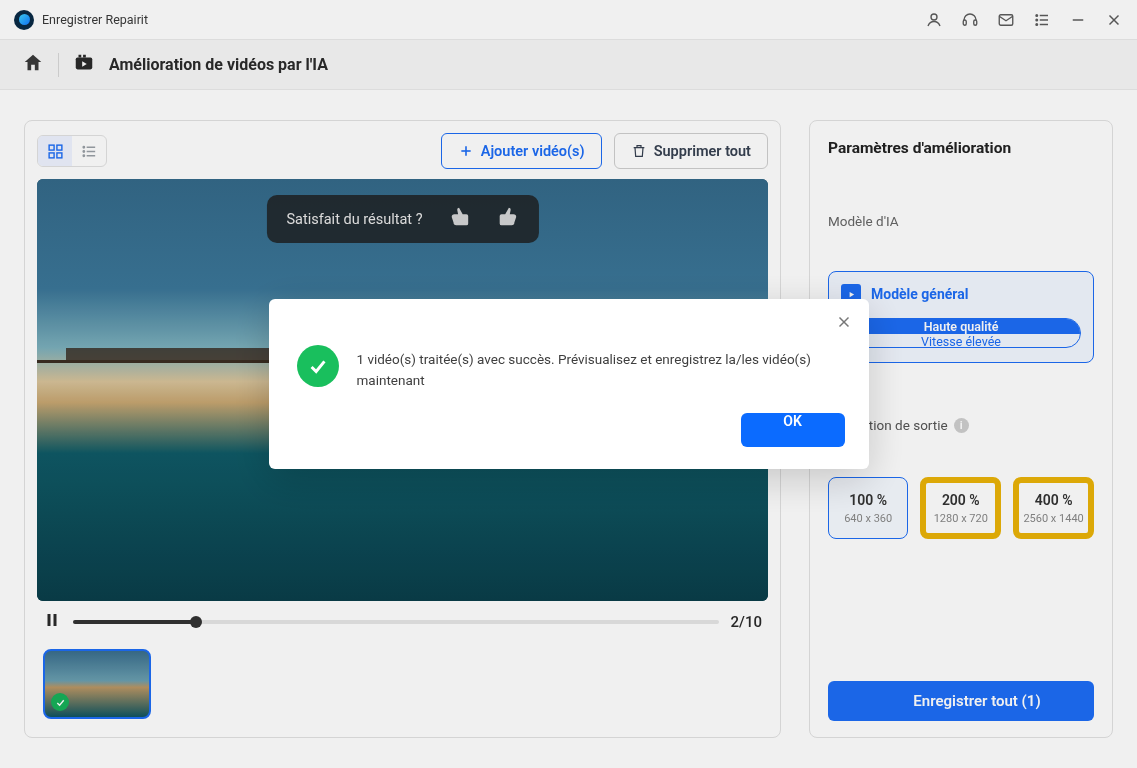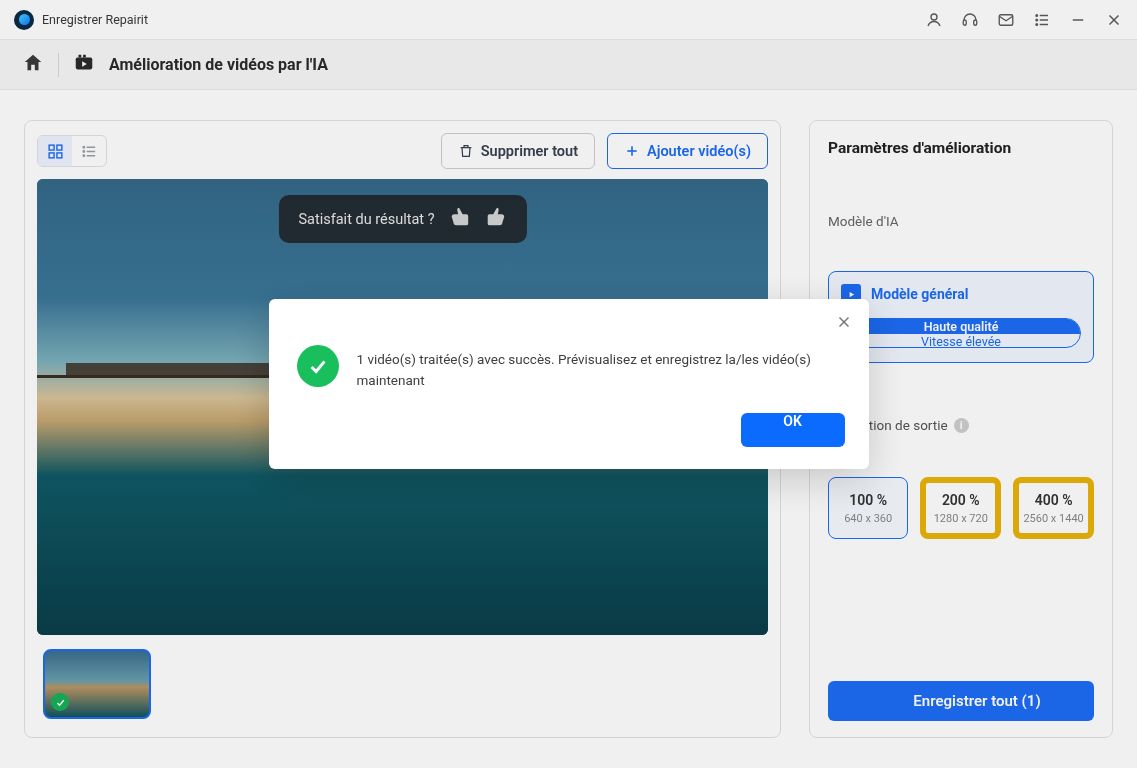--- a/index.html
+++ b/index.html
@@ -37,21 +37,21 @@
   .pillbtn.del { color:#374151; border-color:#cfcfcf; }
   .pillbtn svg { width:16px; height:16px; }
 
   .preview { flex:1; position:relative; border-radius:6px; overflow:hidden; min-height:0; background:linear-gradient(to bottom, #2c566b 0%, #2c566b 45%, #184a58 100%); }
   .sky { position:absolute; inset:0; background:
      linear-gradient(to bottom, #356a8a 0%, #3b7698 26%, #7cb0bc 40%, #d8c39a 48%, #c7a671 53%, #0f5a66 65%, #0a3e4a 100%);
   }
   .pier { position:absolute; left:0; right:0; top:43%; height:3px; background:#3a2d22; }
   .pier::before { content:""; position:absolute; left:4%; top:-12px; width:62%; height:12px; background:rgba(55,40,30,.8); }
 
-  .feedback { position:absolute; top:16px; left:50%; transform:translateX(-50%); background:rgba(30,30,30,.82); color:#e8e8e8; border-radius:10px; height:48px; padding:0 20px; display:flex; align-items:center; gap:14px; font-size:14.5px; }
+  .feedback { position:absolute; top:16px; left:50%; transform:translateX(-50%); background:rgba(30,30,30,.82); color:#e8e8e8; border-radius:10px; height:48px; padding:0 20px; display:flex; align-items:center; gap:26px; font-size:14.5px; }
   .thumb-btn { opacity:.9; cursor:pointer; }
   .thumb-btn svg { width:22px; height:22px; fill:#e8e8e8; }
 
   .playbar { height:34px; display:flex; align-items:center; gap:12px; padding:8px 6px 0 6px; }
   .play-ctrl { cursor:pointer; }
   .play-ctrl svg { width:18px; height:18px; fill:#2b2b2b; }
   .progress { flex:1; height:4px; background:#e6e6e6; border-radius:2px; position:relative; }
   .progress-fill { position:absolute; left:0; top:0; bottom:0; width:19%; background:#333; border-radius:2px; }
   .progress-knob { position:absolute; top:50%; left:19%; transform:translate(-50%,-50%); width:12px; height:12px; border-radius:50%; background:#333; }
   .counter { font-size:15px; color:#2b2b2b; font-weight:500;}
@@ -183,50 +183,61 @@
               <line x1="8" y1="6" x2="20" y2="6"></line>
               <line x1="8" y1="12" x2="20" y2="12"></line>
               <line x1="8" y1="18" x2="20" y2="18"></line>
               <circle cx="4" cy="6" r="1"></circle>
               <circle cx="4" cy="12" r="1"></circle>
               <circle cx="4" cy="18" r="1"></circle>
             </svg>
           </div>
       </div>
       <div class="toolbar-btns">
-        <div class="pillbtn del">
-          <svg viewBox="0 0 24 24" fill="none" stroke="#374151" stroke-width="1.8">
-              <path d="M4 7h16M9 7V4h6v3M6 7l1 13h10l1-13"></path>
-            </svg>
-          <span>Supprimer tout</span>
-        </div>
         <div class="pillbtn">
           <svg viewBox="0 0 24 24" stroke="#1d6df6" stroke-width="2.4">
               <line x1="12" y1="5" x2="12" y2="19"></line>
               <line x1="5" y1="12" x2="19" y2="12"></line>
             </svg>
           <span>Ajouter vidéo(s)</span>
+        </div>
+        <div class="pillbtn del">
+          <svg viewBox="0 0 24 24" fill="none" stroke="#374151" stroke-width="1.8">
+              <path d="M4 7h16M9 7V4h6v3M6 7l1 13h10l1-13"></path>
+            </svg>
+          <span>Supprimer tout</span>
         </div>
       </div>
     </div>
 
     <div class="preview">
       <div class="sky"></div>
       <div class="pier"></div>
       <div class="feedback">
         <span>Satisfait du résultat ?</span>
         <span class="thumb-btn"><svg viewBox="0 0 24 24">
               <path d="M15 3h4a2 2 0 0 1 2 2v8a2 2 0 0 1-2 2h-4M15 3H8a3 3 0 0 0-3 3l-2 6a3 3 0 0 0 3 3h4l-1 5a2 2 0 0 0 2 2l4-7V3z" transform="scale(1,-1) translate(0,-24)"></path>
             </svg></span>
         <span class="thumb-btn"><svg viewBox="0 0 24 24">
               <path d="M9 21H5a2 2 0 0 1-2-2v-8a2 2 0 0 1 2-2h4M9 21h7a3 3 0 0 0 3-3l2-6a3 3 0 0 0-3-3h-4l1-5a2 2 0 0 0-2-2L9 9v12z"></path>
             </svg></span>
       </div>
     </div>
 
+    <div class="playbar">
+      <span class="play-ctrl"><svg viewBox="0 0 24 24">
+            <rect x="6" y="4" width="4" height="16"></rect>
+            <rect x="14" y="4" width="4" height="16"></rect>
+          </svg></span>
+      <div class="progress">
+        <div class="progress-fill"></div>
+        <div class="progress-knob"></div>
+      </div>
+      <span class="counter">2/10</span>
+    </div>
 
     <div class="thumbs">
       <div class="thumb">
         <div class="thumb-badge">
             <svg viewBox="0 0 24 24" stroke-width="3">
               <polyline points="5,13 10,18 19,7"></polyline>
             </svg>
           </div>
       </div>
     </div>

